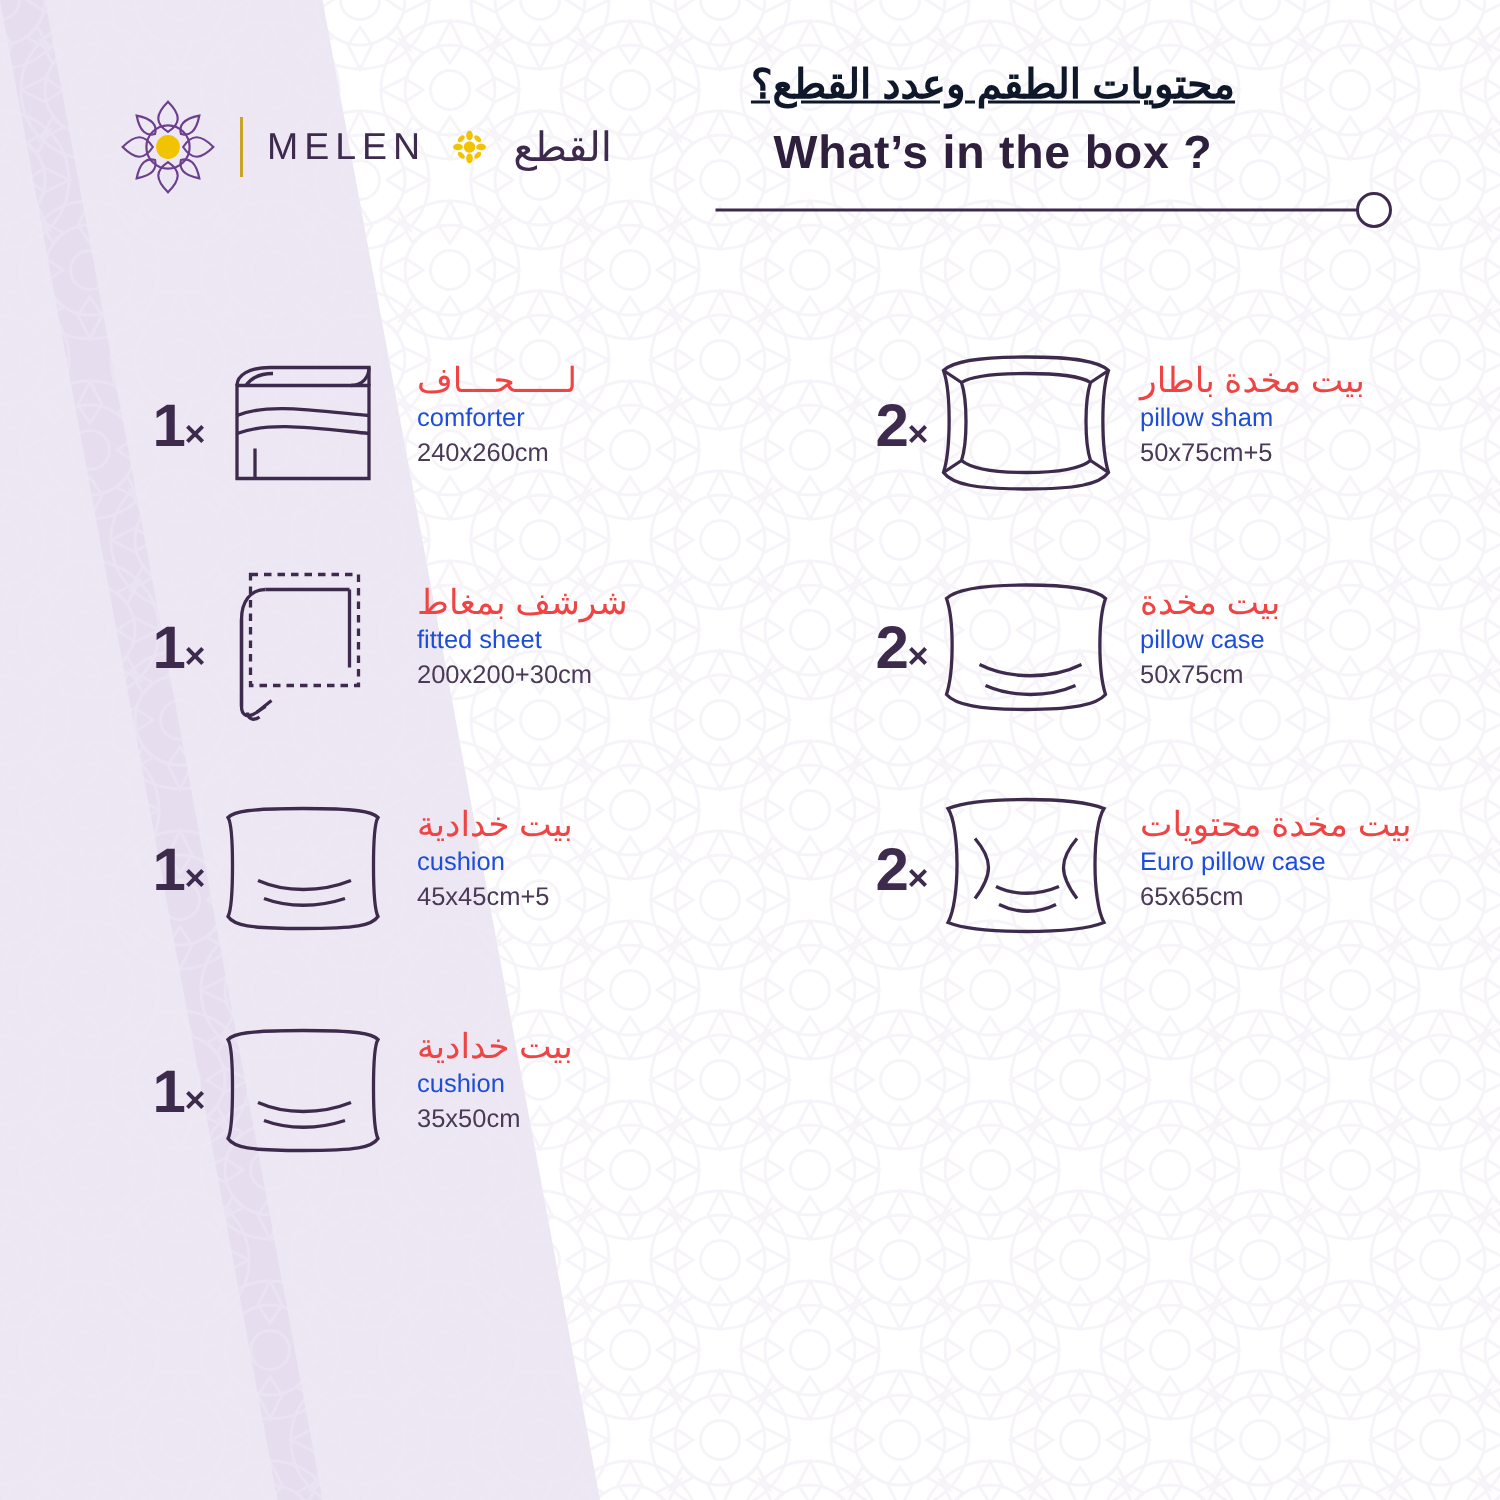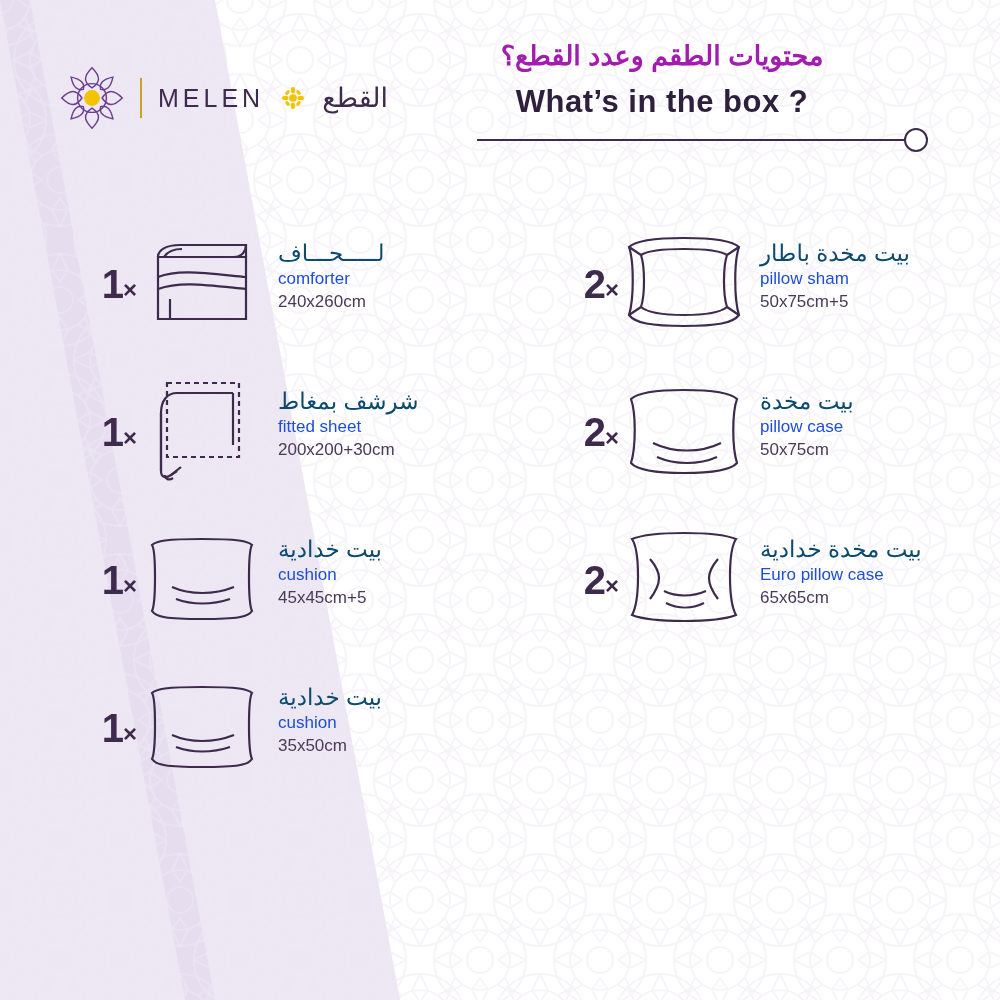--- a/index.html
+++ b/index.html
@@ -37,21 +37,21 @@
   }
   .bg-watermark {
     position: absolute;
     inset: 0;
     opacity: .5;
   }
 
   
   .logo-block {
     position: absolute;
-    left: 56px; top: 62px;
+    left: 76px; top: 62px;
     display: flex;
     align-items: center;
     gap: 10px;
     text-align: right;
   }
   .logo-mark { width: 72px; height: 72px; }
   .logo-divider {
     width: 2px; height: 40px;
     background: #c9a227;
     margin: 0 6px 0 2px;
@@ -74,24 +74,25 @@
   
   .title-block {
     position: absolute;
     right: 78px; top: 40px;
     width: 520px;
     text-align: center;
   }
   .title-ar {
     direction: rtl;
     font-size: 27px;
-    color: #a21caf;
+    color: #0f172a;
     font-weight: 700;
     letter-spacing: 0px;
     margin: 0 0 8px 0;
+    text-decoration: underline;
   }
   .title-en {
     font-size: 31px;
     font-weight: 700;
     color: #2e1f3d;
     letter-spacing: .5px;
     margin: 12px;
   }
   .title-rule {
     position: absolute;
@@ -154,21 +155,21 @@
   .labels {
     padding-top: 22px;
     padding-left: 10px;
     color: #3d2a4d;
   }
   .label-ar {
     direction: rtl;
     text-align: center;
     font-size: 23px;
     line-height: 1.15;
-    color: #0c4a6e;
+    color: #ef4444;
     margin-bottom: 2px;
   }
   .label-en {
     font-size: 17px;
     line-height: 1.35;
     color: #1d4ed8;
   }
   .label-size {
     font-size: 17px;
     line-height: 1.35;
@@ -370,21 +371,21 @@
         <div class="icon-wrap">
           <svg width="128" height="100" viewBox="0 0 128 100" xmlns="http://www.w3.org/2000/svg" fill="none" stroke="#3d2a4d" stroke-width="2.2">
             <path d="M12 10 C22 6 42 4 64 4 C86 4 106 6 116 10 C108 22 108 72 116 86 C106 90 86 92 64 92 C42 92 22 90 12 86 C20 72 20 22 12 10 Z"></path>
             <path d="M30 30 C42 44 42 54 30 70"></path>
             <path d="M98 30 C86 44 86 54 98 70"></path>
             <path d="M44 62 C56 68 72 68 86 62"></path>
             <path d="M46 74 C58 80 72 80 84 74"></path>
           </svg>
         </div>
         <div class="labels">
-          <div class="label-ar">بيت مخدة خدادية</div>
+          <div class="label-ar">بيت مخدة محتويات</div>
           <div class="label-en">Euro pillow case</div>
           <div class="label-size">65x65cm</div>
         </div>
       </div>
 
     </div>
   </div>
 
 </div>
 

